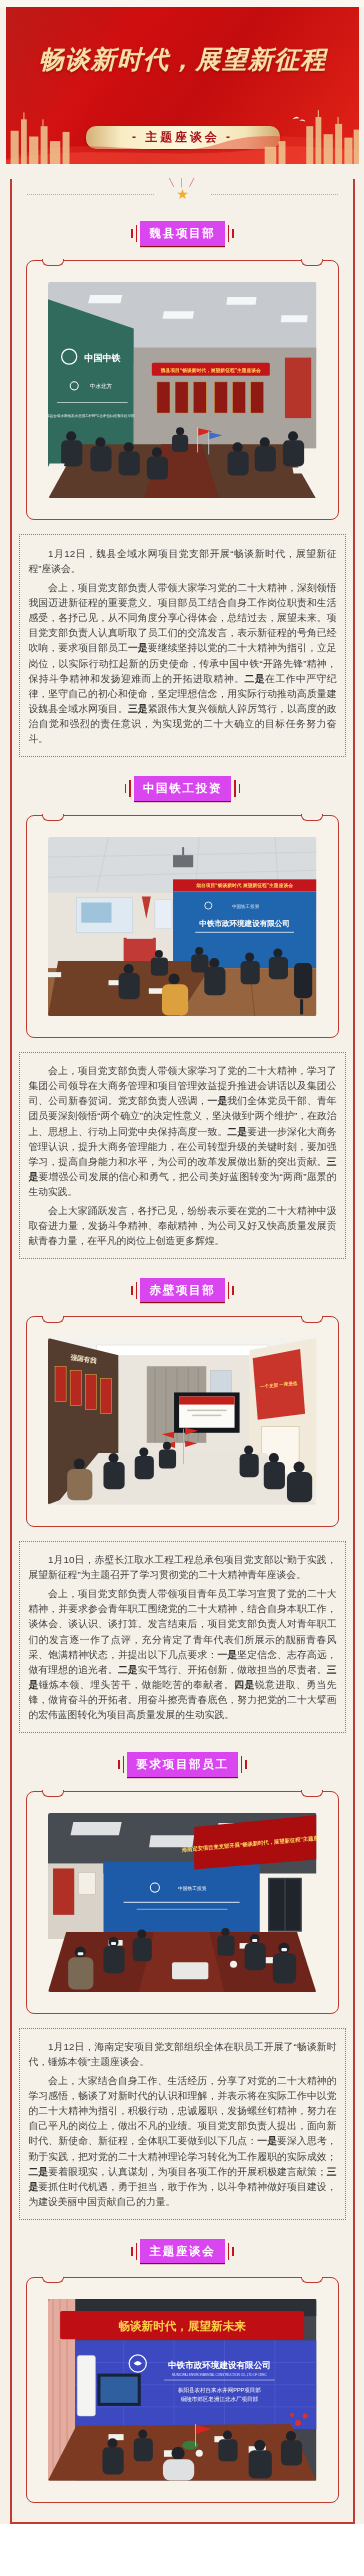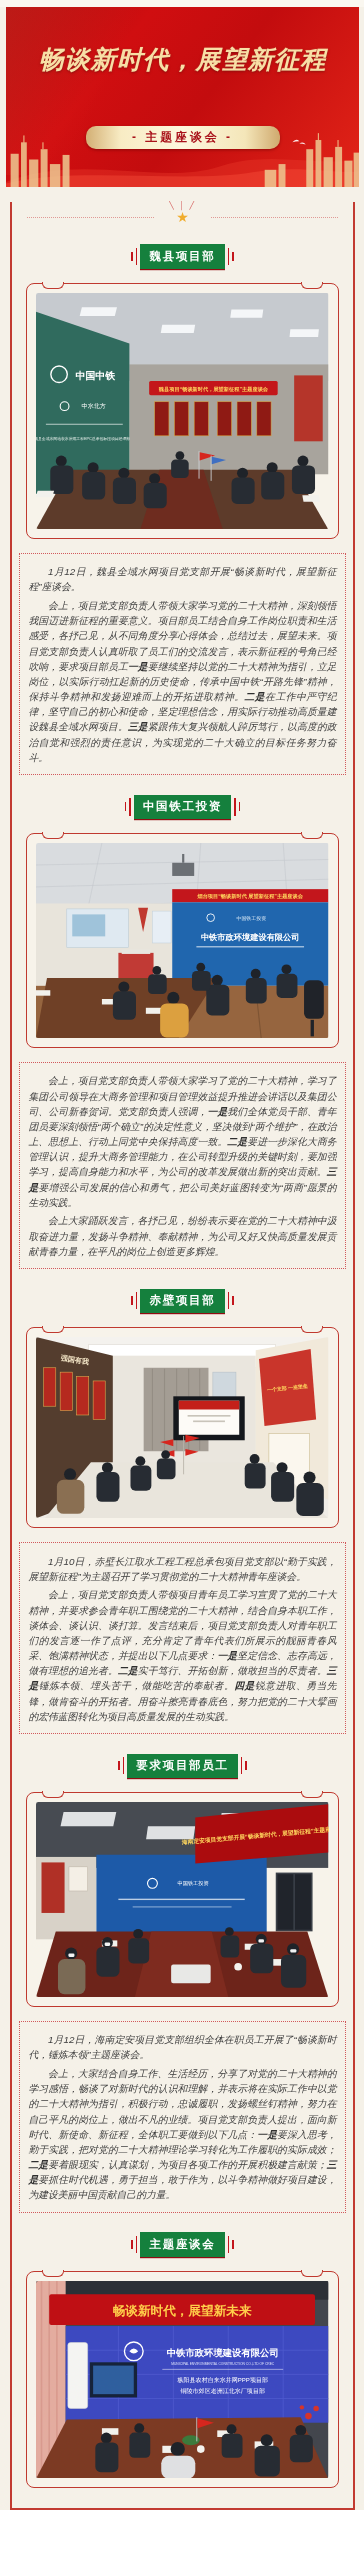--- a/index.html
+++ b/index.html
@@ -1,19 +1,19 @@
 <!DOCTYPE html>
 <html style="font-size:9.2px"><head>
 <meta charset="utf-8">
 <style>
   html,body{margin:0;padding:0;background:#ffffff;}
   .page{width:365px;margin:0 auto;background:#f5f1e8;font-family:"Liberation Sans",sans-serif;}
   .top-strip{height:7px;background:#faf7f0;}
   
-  .header{position:relative;margin:0 5.8px;height:180px;overflow:hidden;
+  .header{position:relative;margin:0 5.8px;height:157px;overflow:hidden;
     background:linear-gradient(128deg,#a90b0c 0%,#d00e10 30%,#c30c0e 55%,#e22418 100%);}
   .header .shine{position:absolute;left:-35px;top:-23px;width:243px;height:191px;
     background:linear-gradient(115deg,rgba(255,80,60,.30),rgba(255,80,60,0) 55%);pointer-events:none;}
   .main-title{position:absolute;top:36px;left:0;width:100%;text-align:center;
     font-family:"DejaVu Serif",serif;font-style:italic;font-weight:bold;font-size:25px;
     color:#f8dfa6;letter-spacing:1.2px;text-shadow:0 1.2px 2.3px rgba(80,0,0,.55),0 0 1.2px rgba(255,235,180,.4);}
   .ribbon{position:absolute;top:119px;left:50%;transform:translateX(-50%);
     width:194px;height:23px;display:flex;align-items:center;justify-content:center;
     background:linear-gradient(90deg,#d3af74 0%,#f8ecc4 18%,#fdf7dd 50%,#f4e6b9 82%,#cfa96e 100%);
     box-shadow:0 1.2px 2.9px rgba(90,0,0,.45);
@@ -26,38 +26,38 @@
   .b{font-weight:bold;color:#2f2f2f;}
   .intro-block{margin:26.6px 5.8px 0;}
   
   .star-div{display:flex;align-items:flex-end;margin:15px 8px 3.5px;}
   .star-div .dots{flex:1;height:0;border-top:1.7px dotted #e09a96;margin-bottom:7px;}
   .star-group{margin:0 15px;text-align:center;}
   .rays{display:block;font-size:7.5px;color:#d4605e;letter-spacing:1.7px;line-height:1;}
   .star{display:block;font-size:14px;color:#f0ad2e;line-height:1.1;}
   
   .badge-row{display:flex;align-items:center;justify-content:center;margin:17.3px 0 14px;}
-  .badge{background:#15803d;color:#ffffff;font-size:11.5px;font-weight:bold;
+  .badge{background:#d946ef;color:#ffffff;font-size:11.5px;font-weight:bold;
     padding:4.6px 9.2px;letter-spacing:1.7px;box-shadow:0 1.2px 0 #8f0d11;}
   .bars{display:flex;align-items:center;}
   .bars i{display:block;background:#c3161c;}
   .bars .bt{width:1.7px;height:17.3px;}
   .bars .bs{width:1.7px;height:9.2px;}
   .bars.left i{margin-right:2.9px;}
   .bars.right i{margin-left:2.9px;}
   
   .photo-frame{position:relative;margin:0 7px;border:1.2px solid #c0392f;border-radius:8px;
-    padding:9px;background:#f7f3ea;}
+    padding:21px;background:#f7f3ea;}
   .photo-frame::before,.photo-frame::after{content:"";position:absolute;top:-1.7px;width:19.6px;height:5.8px;
     border:1.2px solid #c0392f;border-top:none;border-radius:0 0 5.8px 5.8px;background:#f5f1e8;}
   .photo-frame::before{left:15px;}
   .photo-frame::after{right:15px;}
   .photo-frame svg{display:block;width:100%;border-radius:2.3px;}
   
-  .textbox{margin:14px 0 0;border:1.2px dotted #d2595c;padding:10.4px 8px 9.2px;font-style:italic;}
+  .textbox{margin:14px 0 0;border:1.2px dotted #d2595c;padding:10.4px 8px 9.2px;}
   .textbox .para:last-child{margin-bottom:0;}
   
   .ph{fill:#1f2329;}
   .pb{fill:#272c33;}
   svg text{font-family:"Liberation Sans",sans-serif;}
   .sec{margin-top:19.6px;}
 </style>
 </head>
 <body>
 

